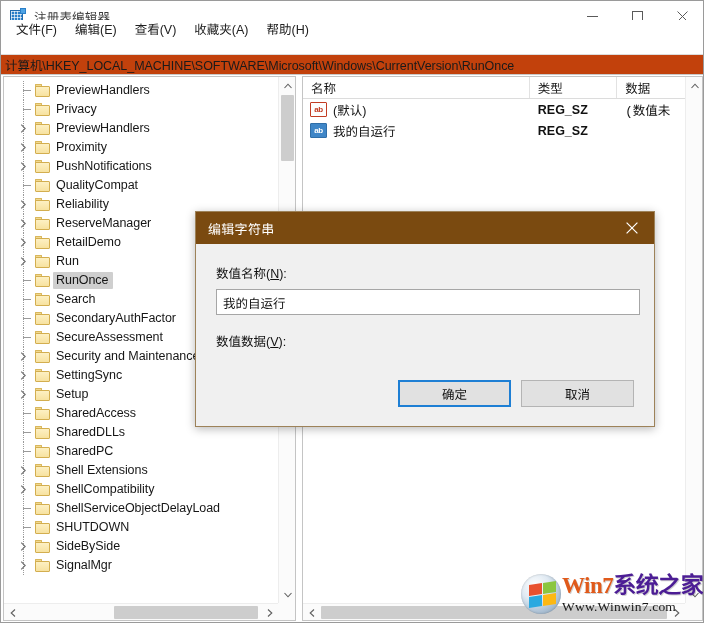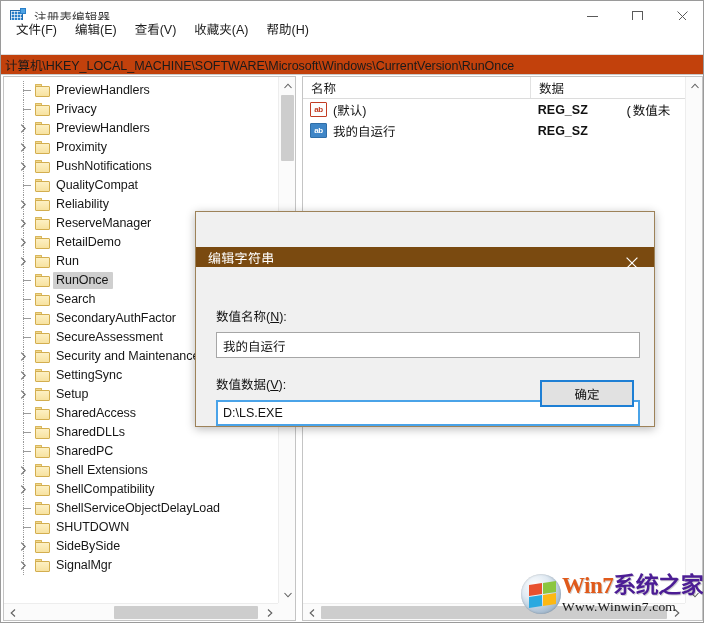--- a/index.html
+++ b/index.html
@@ -390,45 +390,43 @@
     left: 194px;
     top: 210px;
     width: 460px;
     height: 216px;
     background: #f0f0f0;
     border: 1px solid #9d8259;
     box-sizing: border-box;
     box-shadow: 0 2px 9px rgba(0,0,0,.28);
   }
   .dialog-title {
-    height: 20px;
+    height: 32px;
     background: #7a4a10;
     display: flex;
-    align-items: flex-end;
+    align-items: center;
     position: relative;
-    margin-top: 35px;
   }
   .dialog-title-text {
     margin-left: 12px;
     color: #ffffff;
     font-size: 13px;
     letter-spacing: .3px;
   }
   .dialog-close {
     position: absolute;
     right: 0; top: 0;
     width: 44px; height: 32px;
     display: flex;
     align-items: center;
     justify-content: center;
     color: #ffffff;
   }
   .dialog-body {
     padding: 19px 14px 0 20px;
-    margin-top: 20px;
   }
   .field-label {
     font-size: 12.5px;
     color: #111111;
     margin-bottom: 7px;
     display: block;
   }
   .field-label u { text-decoration: underline; }
   .txt {
     width: 100%;
@@ -449,21 +447,21 @@
   }
   .spacer-16 { height: 16px; }
   .dialog-buttons {
     position: absolute;
     right: 20px;
     bottom: 19px;
     display: flex;
     gap: 10px;
   }
   .dlg-btn {
-    width: 94px;
+    width: 113px;
     height: 27px;
     font-family: "Liberation Sans", "DejaVu Sans", sans-serif;
     font-size: 12.5px;
     color: #111111;
     background: #e1e1e1;
     border: 1px solid #b4b4b4;
     box-sizing: border-box;
     cursor: default;
   }
   .dlg-btn.primary {
@@ -888,20 +886,21 @@
               <path d="M1 0.5 L4.8 4 L1 7.5" fill="none" stroke="currentColor" stroke-width="1.1"></path>
             </svg>
         </div>
       </div>
       <div class="sb-corner"></div>
     </div>
 
     <div class="pane pane-right">
       <div class="list-header">
         <div class="col-head col-name">名称</div>
+        <div class="col-head col-type">类型</div>
         <div class="col-head col-data">数据</div>
       </div>
 
       <div class="list-body" id="list-body">
           <div class="list-row">
             <div class="cell c-name">
               <span class="ab-icon red">ab</span>
               <span>(默认)</span>
             </div>
             <div class="cell c-type">REG_SZ</div>
@@ -957,25 +956,25 @@
       </div>
     </div>
 
     <div class="dialog-body">
       <label class="field-label"><span>数值名称(</span><u>N</u><span>):</span></label>
       <input class="txt" type="text" value="我的自运行" style="">
 
       <div class="spacer-16"></div>
 
       <label class="field-label"><span>数值数据(</span><u>V</u><span>):</span></label>
-      <input class="txt focused" type="text" value="D:\LS.EXE" style="">
     </div>
 
     <div class="dialog-buttons">
       <button class="dlg-btn primary">确定</button>
+      <button class="dlg-btn">取消</button>
     </div>
   </div>
 
   <div class="watermark">
     <div class="wm-orb">
       <span class="q q1"></span>
         <span class="q q2"></span>
         <span class="q q3"></span>
         <span class="q q4"></span>
     </div>

